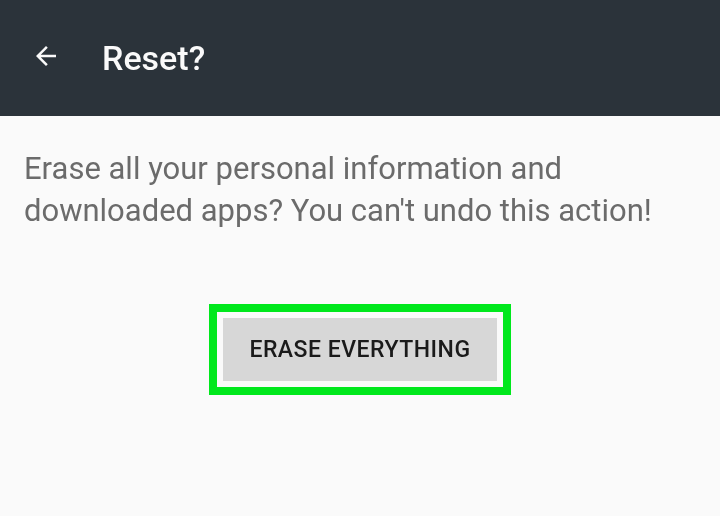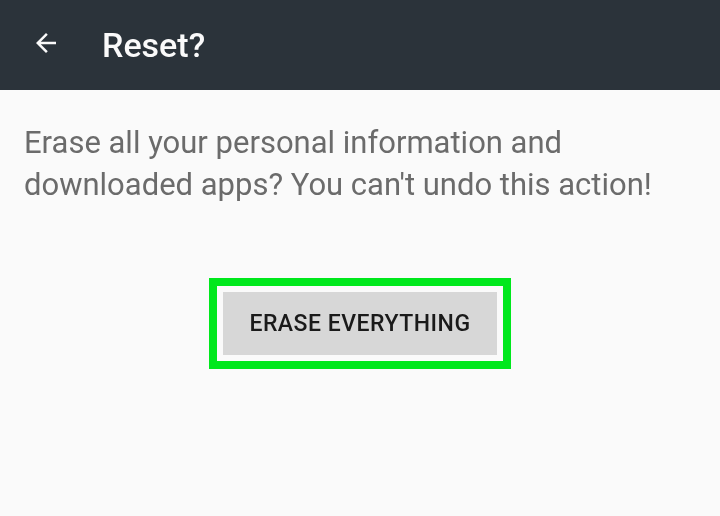--- a/index.html
+++ b/index.html
@@ -9,21 +9,21 @@
     }
     body {
       width: 720px;
       height: 516px;
       font-family: Roboto, 'Helvetica Neue', Arial, sans-serif;
       background: #fafafa;
       overflow: hidden;
     }
     .header {
       background: #2b333a;
-      height: 90px;
+      height: 116px;
       display: flex;
       align-items: center;
       padding-left: 30px;
     }
     .back-arrow {
       width: 32px;
       height: 32px;
       display: flex;
       align-items: center;
       justify-content: center;

